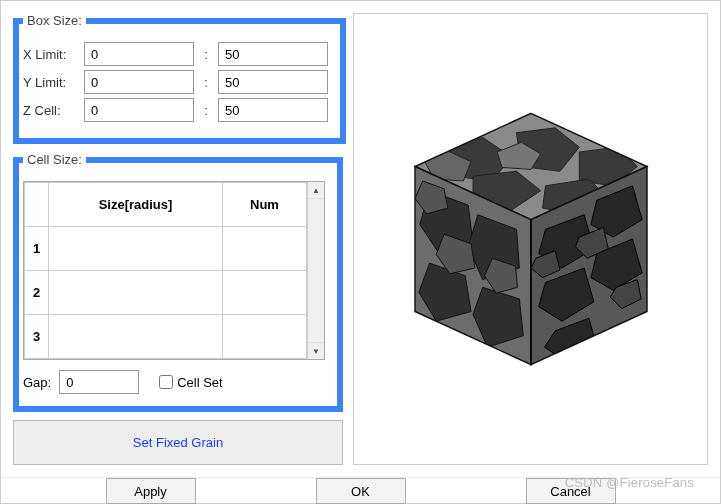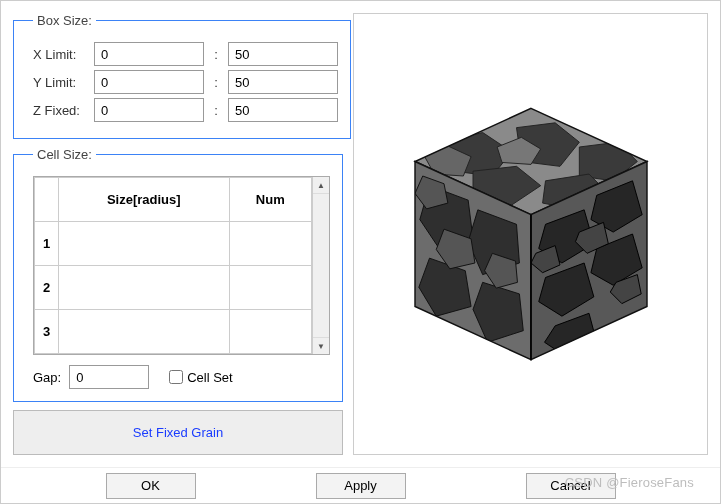--- a/index.html
+++ b/index.html
@@ -10,21 +10,21 @@
     .titlebar { height: 30px; display: flex; align-items: center; padding: 0 8px; border-bottom: 1px solid #eee; }
     .titlebar .icon { width: 16px; height: 16px; margin-right: 6px; }
     .titlebar .title { color: #555; flex: 1; }
     .titlebar .close { color: #888; font-size: 16px; padding: 0 8px; cursor: default; }
     
     .content { flex: 1; display: flex; padding: 12px; gap: 10px; }
     
     .left-col { width: 330px; display: flex; flex-direction: column; gap: 8px; }
     .right-col { flex: 1; }
     
-    fieldset { border: 1px solid #3b82f6; padding: 10px 12px 12px 19px; margin: 0; }
+    fieldset { border: 6px solid #3b82f6; padding: 10px 12px 12px 4px; margin: 0; }
     legend { color: #444; padding: 0 4px; }
     
     .limit-row { display: grid; grid-template-columns: 55px 110px 12px 110px; align-items: center; gap: 6px; margin: 4px 0; }
     .limit-row label { color: #333; }
     .limit-row .colon { text-align: center; color: #333; }
     
     input[type="text"] { height: 24px; border: 1px solid #999; padding: 0 6px; background: #fff; width: 100%; }
     
     .cell-fieldset { flex: 1; display: flex; flex-direction: column; }
     
@@ -74,21 +74,21 @@
         </div>
 
         <div class="limit-row">
           <label>Y Limit:</label>
           <input type="text" value="0" style="">
           <span class="colon">:</span>
           <input type="text" value="50" style="">
         </div>
 
         <div class="limit-row">
-          <label>Z Fixed:</label>
+          <label>Z Cell:</label>
           <input type="text" value="0" style="">
           <span class="colon">:</span>
           <input type="text" value="50" style="">
         </div>
       </fieldset>
 
       <fieldset class="cell-fieldset">
         <legend>Cell Size:</legend>
 
         <div class="grid-wrap">
@@ -187,19 +187,19 @@
             <polygon points="155,170 175,162 180,182 162,190 150,180" fill="#444" stroke="#000" stroke-width="1"></polygon>
           </g>
           <polygon points="150,130 270,75 270,225 150,280" fill="none" stroke="#111" stroke-width="1.5"></polygon>
           <line x1="150" y1="130" x2="150" y2="280" stroke="#000" stroke-width="1.5"></line>
         </svg>
       </div>
     </div>
   </div>
 
   <div class="footer">
+    <button>Apply</button>
     <button>OK</button>
-    <button>Apply</button>
     <button>Cancel</button>
   </div>
 
   <div class="watermark">CSDN @FieroseFans</div>
 </div>
 
 </body></html>

